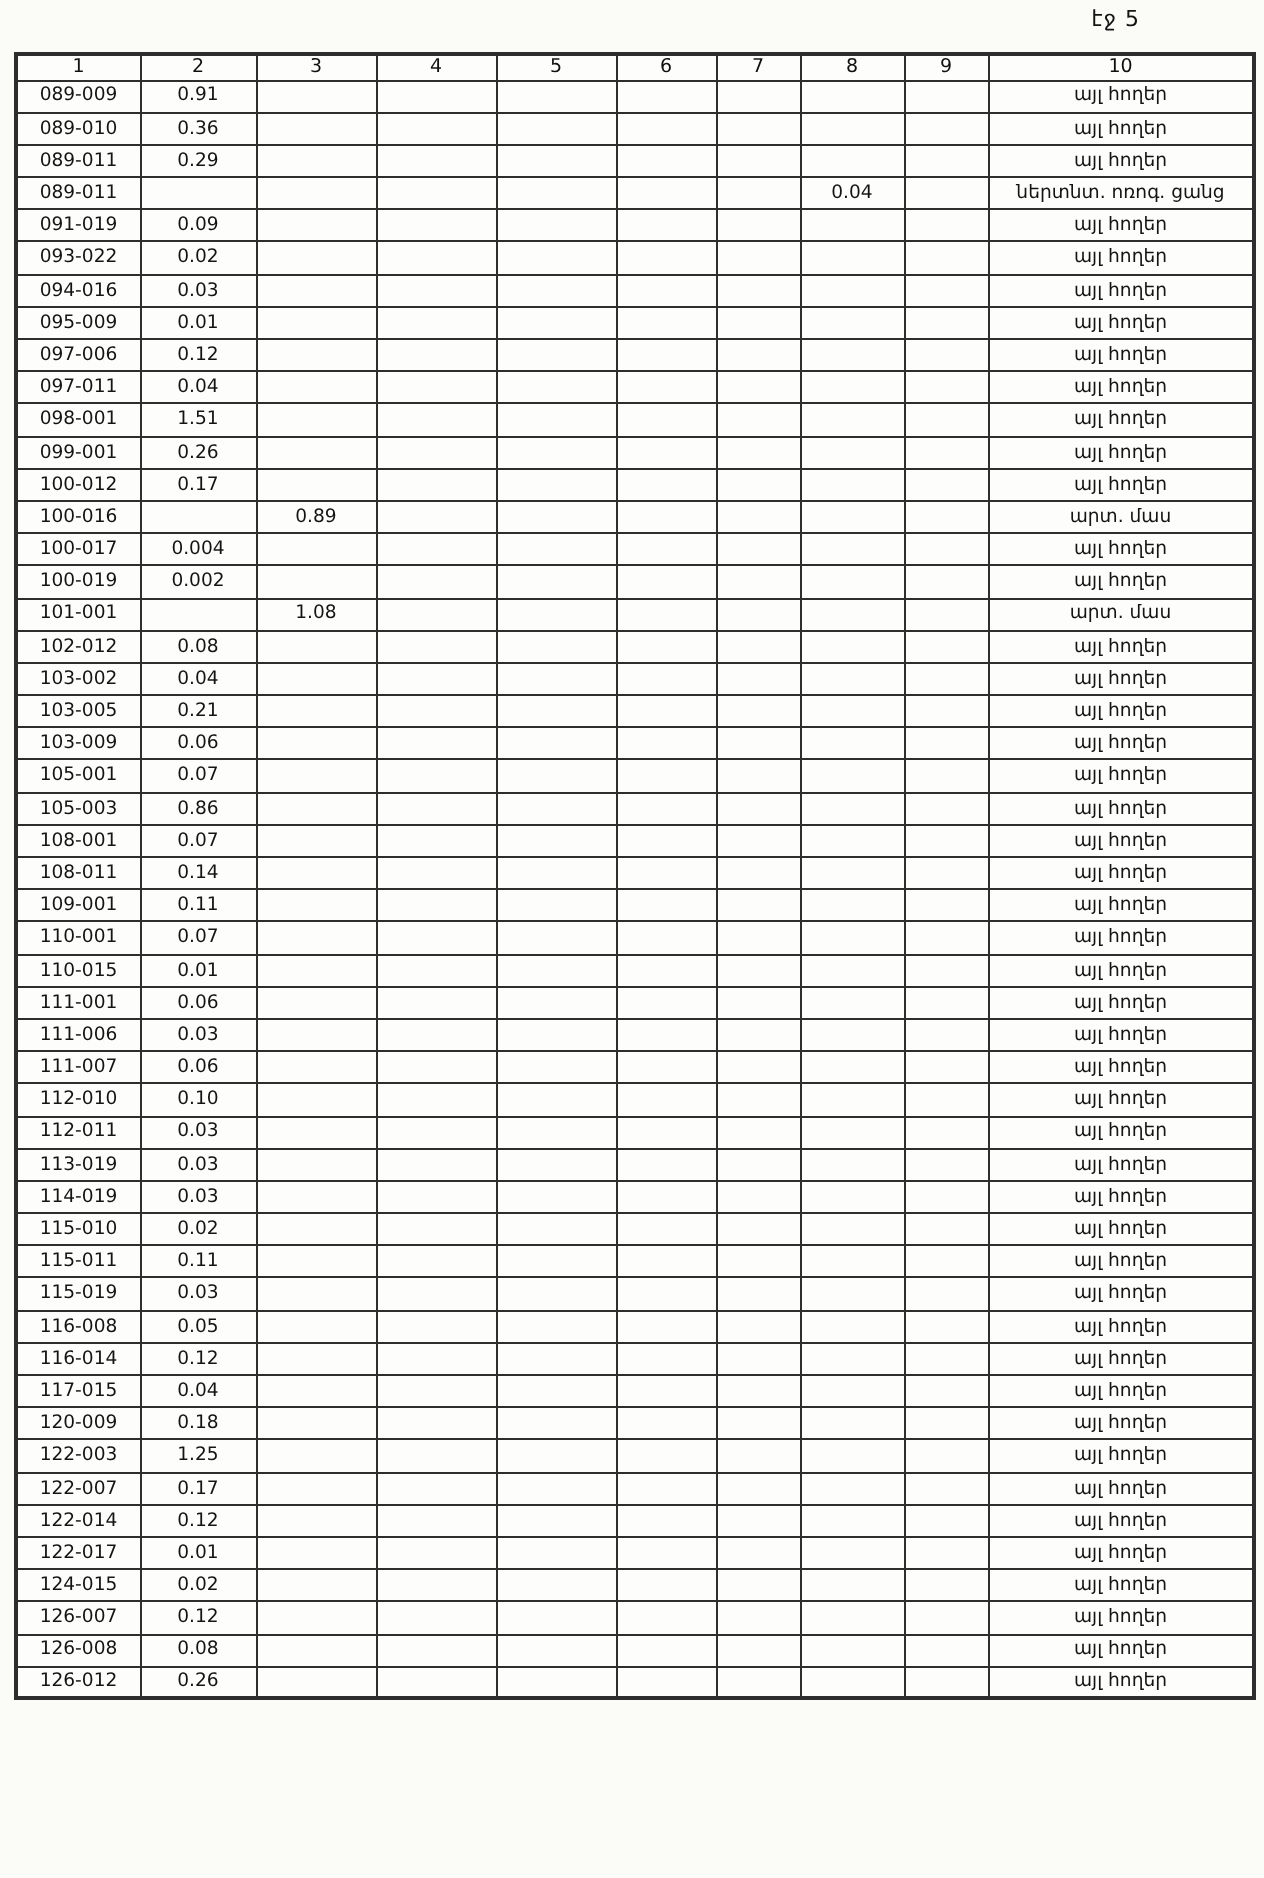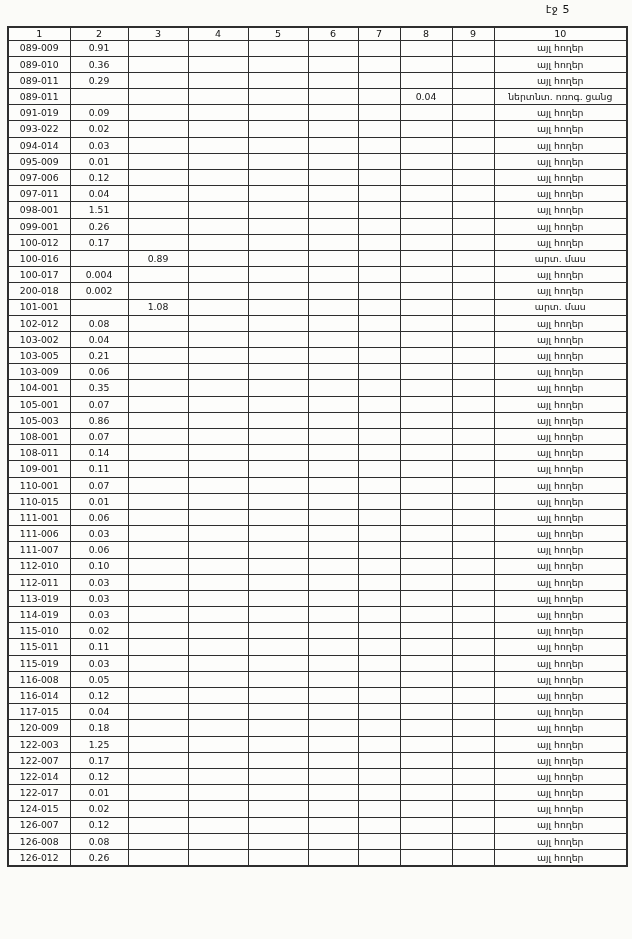--- a/index.html
+++ b/index.html
@@ -161,21 +161,21 @@
           <td class="c3"></td>
           <td class="c4"></td>
           <td class="c5"></td>
           <td class="c6"></td>
           <td class="c7"></td>
           <td class="c8"></td>
           <td class="c9"></td>
           <td class="c10">այլ հողեր</td>
         </tr>
         <tr>
-          <td class="c1">094-014</td>
+          <td class="c1">094-016</td>
           <td class="c2">0.03</td>
           <td class="c3"></td>
           <td class="c4"></td>
           <td class="c5"></td>
           <td class="c6"></td>
           <td class="c7"></td>
           <td class="c8"></td>
           <td class="c9"></td>
           <td class="c10">այլ հողեր</td>
         </tr>
@@ -269,21 +269,21 @@
           <td class="c3"></td>
           <td class="c4"></td>
           <td class="c5"></td>
           <td class="c6"></td>
           <td class="c7"></td>
           <td class="c8"></td>
           <td class="c9"></td>
           <td class="c10">այլ հողեր</td>
         </tr>
         <tr>
-          <td class="c1">200-018</td>
+          <td class="c1">100-019</td>
           <td class="c2">0.002</td>
           <td class="c3"></td>
           <td class="c4"></td>
           <td class="c5"></td>
           <td class="c6"></td>
           <td class="c7"></td>
           <td class="c8"></td>
           <td class="c9"></td>
           <td class="c10">այլ հողեր</td>
         </tr>
@@ -331,32 +331,20 @@
           <td class="c5"></td>
           <td class="c6"></td>
           <td class="c7"></td>
           <td class="c8"></td>
           <td class="c9"></td>
           <td class="c10">այլ հողեր</td>
         </tr>
         <tr>
           <td class="c1">103-009</td>
           <td class="c2">0.06</td>
-          <td class="c3"></td>
-          <td class="c4"></td>
-          <td class="c5"></td>
-          <td class="c6"></td>
-          <td class="c7"></td>
-          <td class="c8"></td>
-          <td class="c9"></td>
-          <td class="c10">այլ հողեր</td>
-        </tr>
-        <tr>
-          <td class="c1">104-001</td>
-          <td class="c2">0.35</td>
           <td class="c3"></td>
           <td class="c4"></td>
           <td class="c5"></td>
           <td class="c6"></td>
           <td class="c7"></td>
           <td class="c8"></td>
           <td class="c9"></td>
           <td class="c10">այլ հողեր</td>
         </tr>
         <tr>

